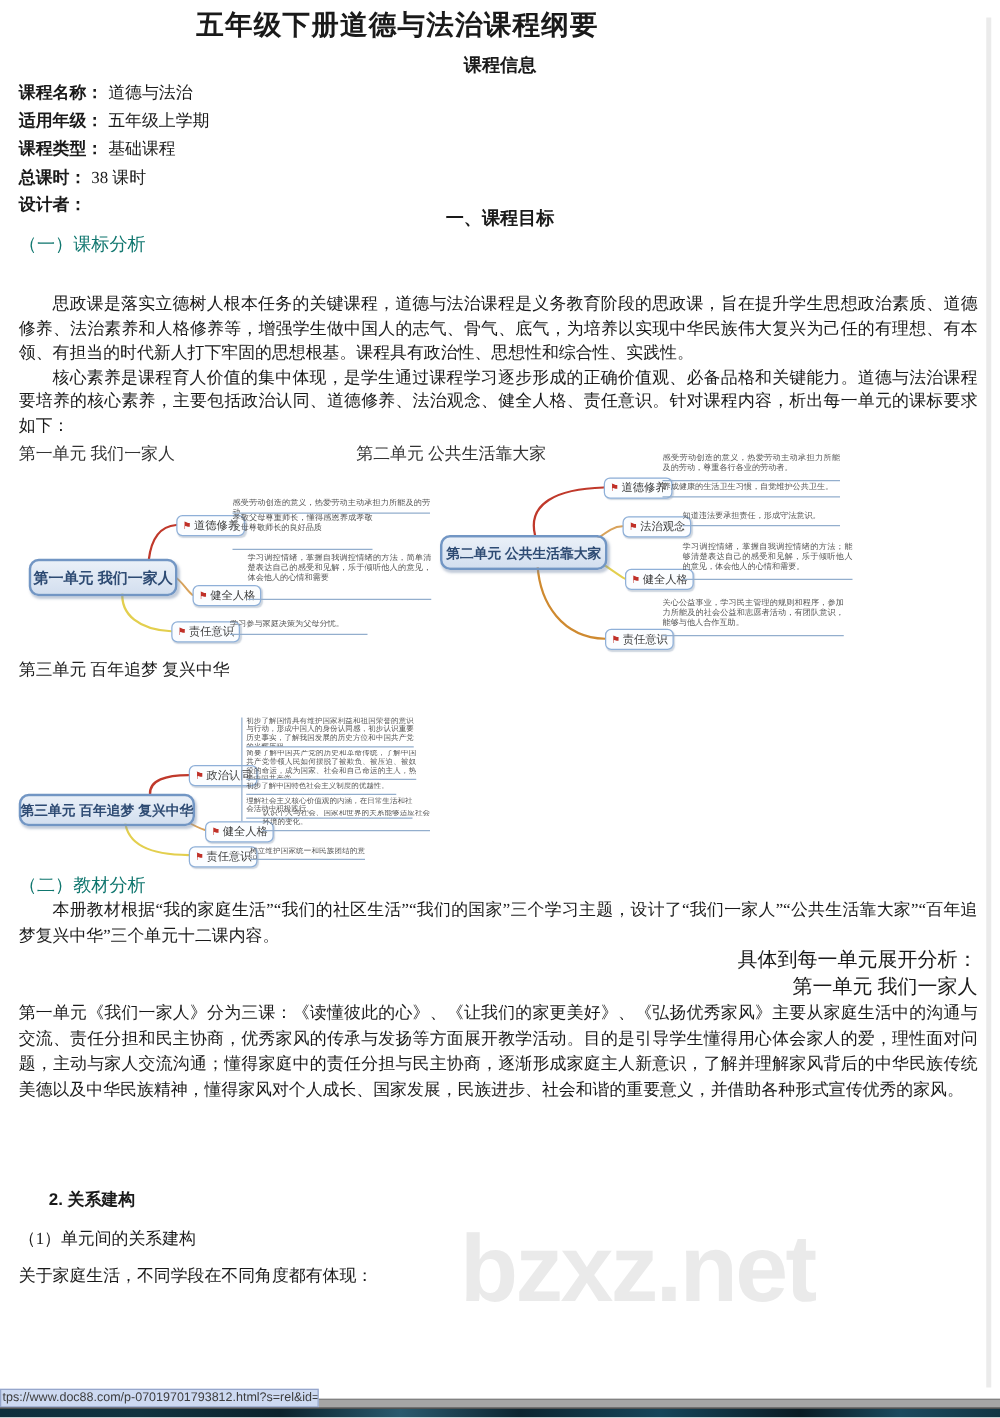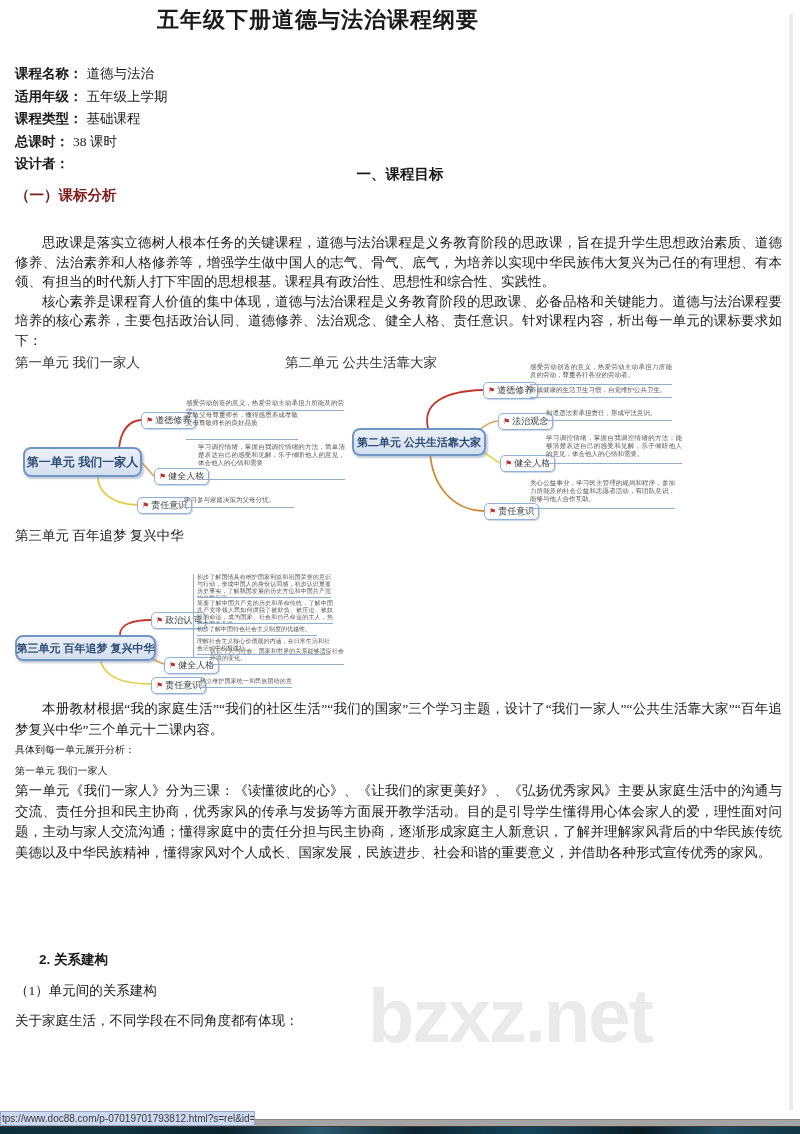--- a/index.html
+++ b/index.html
@@ -11,34 +11,34 @@
 
   .doc-title{top:5px;left:0;width:636px;font-size:22px;font-weight:bold;letter-spacing:1px;}
   .doc-subtitle{top:43px;left:0;width:800px;font-size:14.5px;font-weight:bold;}
 
   .info{top:63px;left:15px;width:500px;font-size:13.5px;}
   .info-row{height:22.5px;line-height:22.5px;}
   .info-label{font-weight:bold;font-family:"Liberation Sans",sans-serif;}
   .info-value{margin-left:4px;}
 
   .goal-heading{top:165px;left:0;width:800px;font-size:14.5px;font-weight:bold;}
-  .sec-heading{font-size:14.5px;font-weight:bold;color:#7f1d1d;}
+  .sec-heading{font-size:14.5px;font-weight:normal;color:#0f766e;}
   .sec1{top:186px;left:15px;}
   .para{font-size:13.5px;line-height:19.6px;text-align:justify;text-indent:2em;margin:0;}
   .block1{top:205px;left:15px;width:767px;margin-top:28px;}
   .unit-row{position:relative;height:18px;font-size:13.5px;margin-top:3px;color:#333;}
   .unit-row .u1{position:absolute;left:0;top:0;}
   .unit-row .u2{position:absolute;left:270px;top:0;}
 
   .block2{top:526px;left:15px;width:767px;font-size:13.5px;}
   .unit3-h{line-height:19px;color:#222;}
   .unit3-d{line-height:19px;text-indent:2em;}
 
   .block3{top:699px;left:15px;width:767px;}
-  .b3-line{font-size:10px;line-height:20.5px;}
+  .b3-line{font-size:16px;line-height:20.5px;text-align:right;}
   .b3-bold{font-weight:bold;font-family:"Liberation Sans",sans-serif;font-size:13.5px;line-height:20.5px;}
   .block3 .para{line-height:20.6px;}
 
   .block4{top:951px;left:15px;width:767px;font-size:13.5px;}
   .b4-h{font-weight:bold;font-family:"Liberation Sans",sans-serif;margin-bottom:13px;margin-left:24px;}
   .b4-l{margin-bottom:12px;}
 
   
   .mm{position:absolute;}
   .mm svg{position:absolute;left:0;top:0;}
@@ -69,20 +69,21 @@
   .taskbar{top:1126px;left:0;width:800px;height:8px;
     background:linear-gradient(90deg,#0e2e3c 0%,#10333f 14%,#0b222c 28%,#2a5a6e 40%,#0d2530 52%,#16455a 66%,#0a1c24 80%,#1b4a5e 90%,#123544 100%);
     border-top:1px solid #3a3a3a;}
 </style>
 </head>
 <body>
 
 <div class="page">
 
   <div class="abs doc-title center">五年级下册道德与法治课程纲要</div>
+  <div class="abs doc-subtitle center">课程信息</div>
 
   <div class="abs info">
     <div class="info-row">
       <span class="info-label">课程名称：</span><span class="info-value">道德与法治</span>
     </div>
     <div class="info-row">
       <span class="info-label">适用年级：</span><span class="info-value">五年级上学期</span>
     </div>
     <div class="info-row">
       <span class="info-label">课程类型：</span><span class="info-value">基础课程</span>
@@ -93,21 +94,21 @@
     <div class="info-row">
       <span class="info-label">设计者：</span><span class="info-value"></span>
     </div>
   </div>
 
   <div class="abs goal-heading center hei">一、课程目标</div>
   <div class="abs sec-heading sec1 hei">（一）课标分析</div>
 
   <div class="abs block1">
     <p class="para">思政课是落实立德树人根本任务的关键课程，道德与法治课程是义务教育阶段的思政课，旨在提升学生思想政治素质、道德修养、法治素养和人格修养等，增强学生做中国人的志气、骨气、底气，为培养以实现中华民族伟大复兴为己任的有理想、有本领、有担当的时代新人打下牢固的思想根基。课程具有政治性、思想性和综合性、实践性。</p>
-    <p class="para">核心素养是课程育人价值的集中体现，道德与法治课程是义务教育阶段的思政课、必备品格和关键能力。道德与法治课程要培养的核心素养，主要包括政治认同、道德修养、法治观念、健全人格、责任意识。针对课程内容，析出每一单元的课标要求如下：</p>
+    <p class="para">核心素养是课程育人价值的集中体现，是学生通过课程学习逐步形成的正确价值观、必备品格和关键能力。道德与法治课程要培养的核心素养，主要包括政治认同、道德修养、法治观念、健全人格、责任意识。针对课程内容，析出每一单元的课标要求如下：</p>
     <div class="unit-row">
       <span class="u1">第一单元 我们一家人</span>
       <span class="u2">第二单元 公共生活靠大家</span>
     </div>
   </div>
 
   <div class="mm" style="left:0;top:355px;width:345px;height:175px;">
     <svg width="345" height="175">
       <path d="M 119 93 C 121 76 128 66 141 65" stroke="#c0392b" stroke-width="1.8" fill="none" stroke-linecap="round"></path>
       <path d="M 138 105 C 146 110 149 117 154 121" stroke="#d9a35b" stroke-width="1.6" fill="none" stroke-linecap="round"></path>
@@ -200,20 +201,21 @@
     <div class="mm-note tiny" style="left:210px;top:88px;width:134px;height:15px;">认识个人与社会、国家和世界的关系能够适应社会环境的变化。</div>
 
     <div class="mm-branch" style="left:151px;top:117px;">
       <span class="mm-flag">⚑</span>
       <span>责任意识</span>
     </div>
     <div class="mm-note tiny" style="left:200px;top:118px;width:92px;height:8px;">树立维护国家统一和民族团结的意识。</div>
   </div>
 
   <div class="abs block3">
+    <div class="sec-heading hei">（二）教材分析</div>
     <p class="para">本册教材根据“我的家庭生活”“我们的社区生活”“我们的国家”三个学习主题，设计了“我们一家人”“公共生活靠大家”“百年追梦复兴中华”三个单元十二课内容。</p>
     <div class="b3-line">具体到每一单元展开分析：</div>
     <div class="b3-line">第一单元 我们一家人</div>
     <p class="para" style="text-indent:0;">第一单元《我们一家人》分为三课：《读懂彼此的心》、《让我们的家更美好》、《弘扬优秀家风》主要从家庭生活中的沟通与交流、责任分担和民主协商，优秀家风的传承与发扬等方面展开教学活动。目的是引导学生懂得用心体会家人的爱，理性面对问题，主动与家人交流沟通；懂得家庭中的责任分担与民主协商，逐渐形成家庭主人新意识，了解并理解家风背后的中华民族传统美德以及中华民族精神，懂得家风对个人成长、国家发展，民族进步、社会和谐的重要意义，并借助各种形式宣传优秀的家风。</p>
   </div>
 
   <div class="abs block4">
     <div class="b4-h">2. 关系建构</div>
     <div class="b4-l">（1）单元间的关系建构</div>
     <div class="b4-l">关于家庭生活，不同学段在不同角度都有体现：</div>

